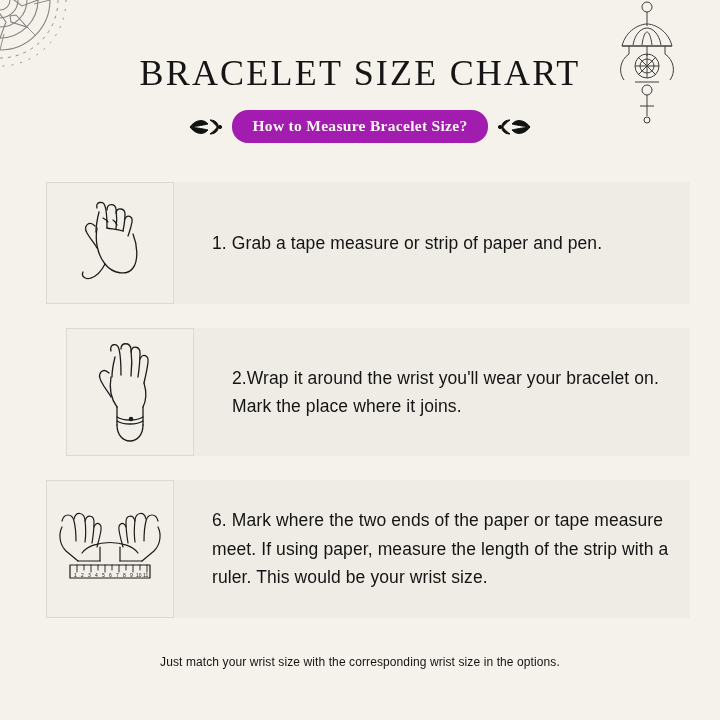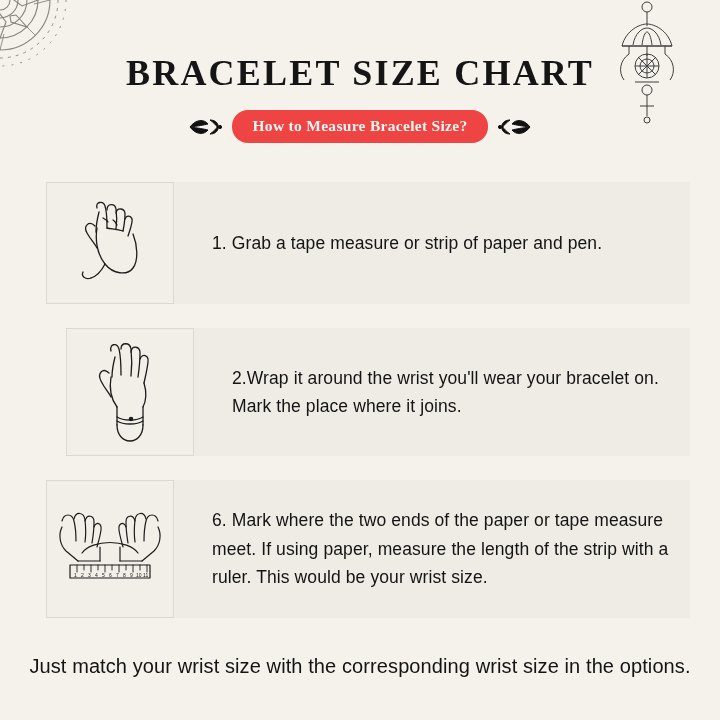--- a/index.html
+++ b/index.html
@@ -47,21 +47,21 @@
   
   .title {
     position: absolute;
     top: 52px;
     left: 0;
     width: 720px;
     text-align: center;
     font-family: "Liberation Serif", serif;
     font-size: 36px;
     letter-spacing: 2.2px;
-    font-weight: 700;
+    font-weight: 400;
     color: #151515;
   }
 
   .subtitle-row {
     position: absolute;
     top: 110px;
     left: 0;
     width: 720px;
     display: flex;
     align-items: center;
@@ -69,21 +69,21 @@
     gap: 10px;
   }
 
   .flourish {
     width: 34px;
     height: 26px;
     flex: none;
   }
 
   .subtitle-pill {
-    background: #ef4444;
+    background: #a21caf;
     color: #f7f5f0;
     border-radius: 16px;
     padding: 7px 20px 8px 20px;
     font-family: "Liberation Serif", serif;
     font-size: 15.5px;
     font-weight: 700;
     letter-spacing: 0.3px;
     white-space: nowrap;
   }
 
@@ -146,21 +146,21 @@
   .step1 { height: 122px; }
   .step2 { height: 128px; margin-left: 20px; }
   .step3 { height: 138px; }
 
   .footer-note {
     position: absolute;
     top: 655px;
     left: 0;
     width: 720px;
     text-align: center;
-    font-size: 20px;
+    font-size: 12px;
     color: #141414;
     letter-spacing: 0.1px;
   }
 
   .hand-svg { display: block; }
 </style>
 </head>
 <body>
 
 <div id="page">

